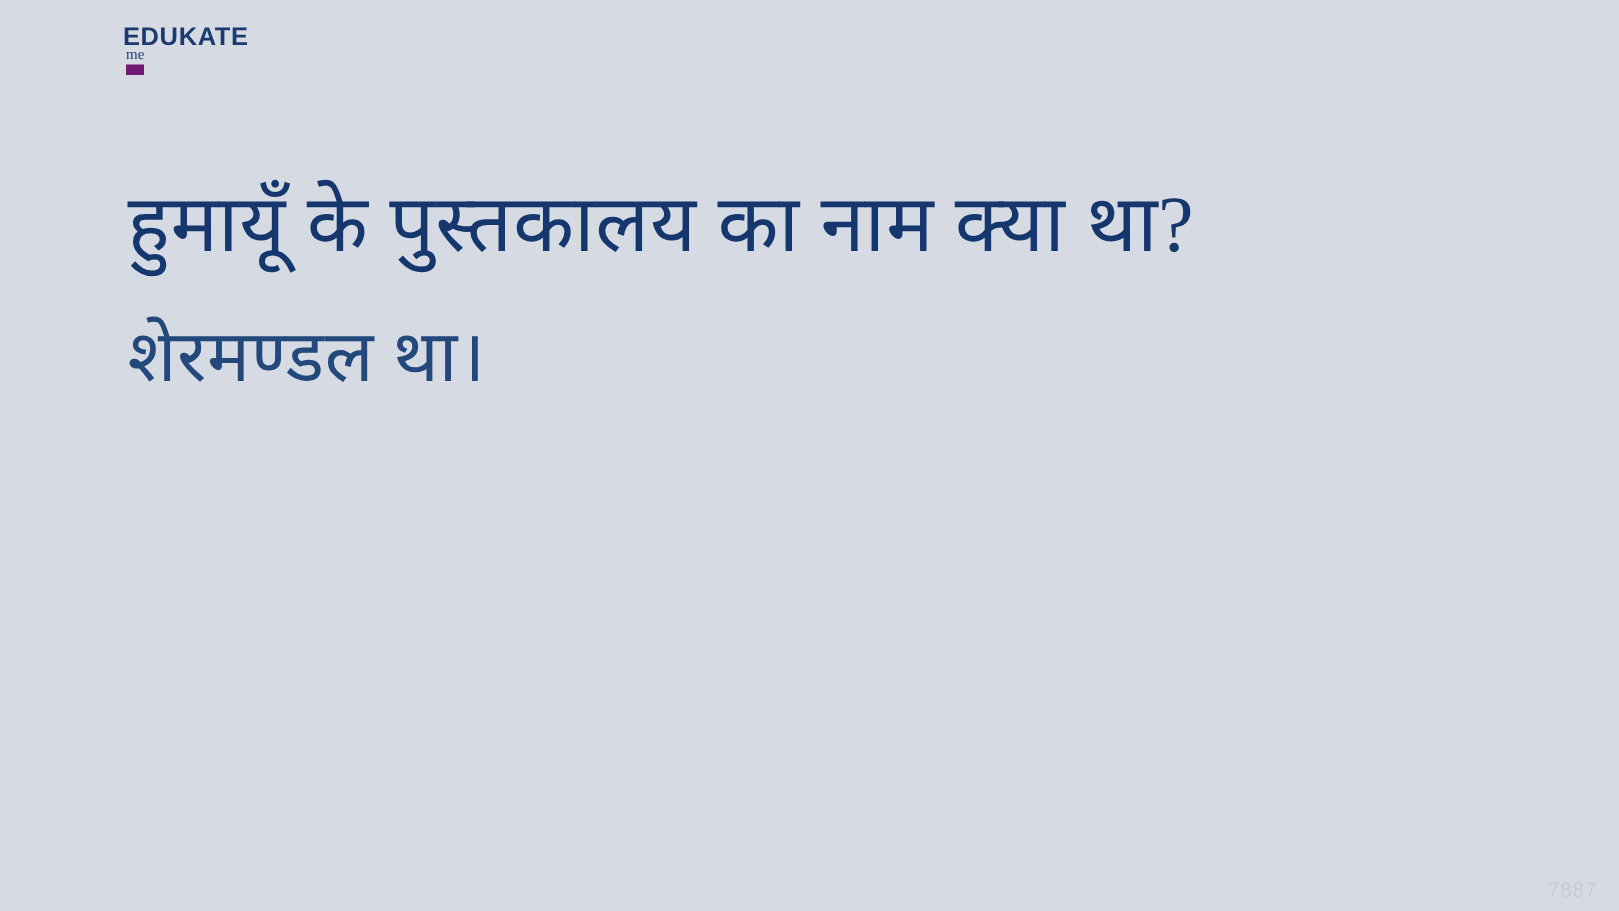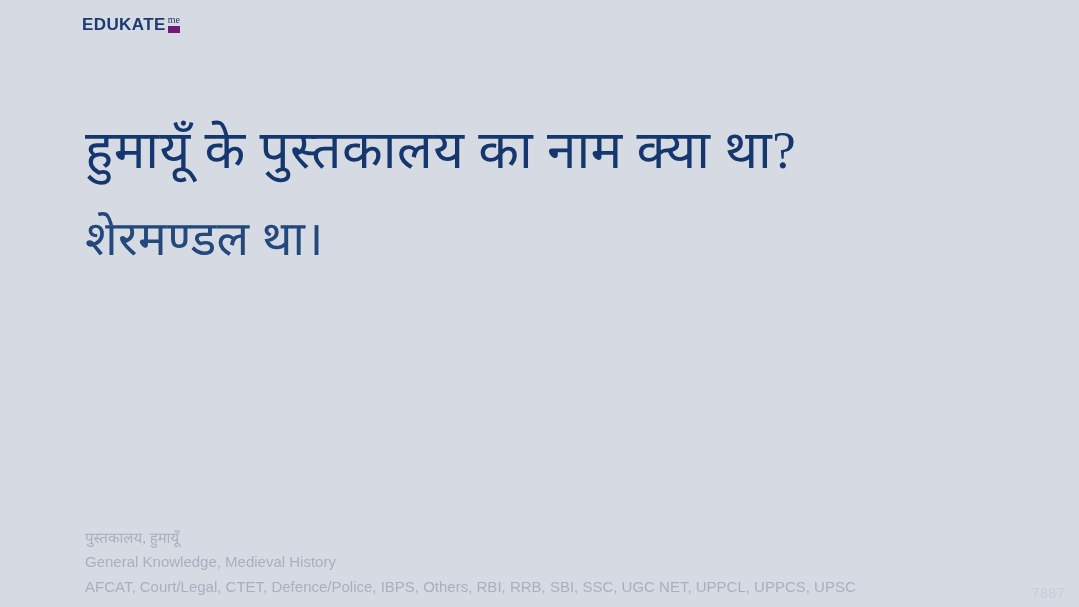--- a/index.html
+++ b/index.html
@@ -22,20 +22,21 @@
 
   
   .brand {
     position: absolute;
     left: 82px;
     top: 16px;
     display: flex;
     align-items: flex-start;
     line-height: 1;
     user-select: none;
+    flex-direction: column;
   }
   .brand-word {
     font-family: "Liberation Sans", sans-serif;
     font-weight: bold;
     font-size: 17px;
     letter-spacing: 0.4px;
     color: #1b3a70;
   }
   .brand-sup {
     font-family: Liberation Serif, serif;
@@ -114,21 +115,16 @@
   <div class="brand">
     <span class="brand-word">EDUKATE</span>
     <span class="brand-sup">me</span>
   </div>
 
   <div class="content">
     <h1 class="question">हुमायूँ के पुस्तकालय का नाम क्या था?</h1>
     <p class="answer">शेरमण्डल था।</p>
   </div>
 
-  <div class="footer">
-    <div class="footer-line footer-tags">पुस्तकालय, हुमायूँ</div>
-    <div class="footer-line">General Knowledge, Medieval History</div>
-    <div class="footer-line">AFCAT, Court/Legal, CTET, Defence/Police, IBPS, Others, RBI, RRB, SBI, SSC, UGC NET, UPPCL, UPPCS, UPSC</div>
-  </div>
 
   <div class="watermark">7887</div>
 
 </div>
 
 </body></html>

